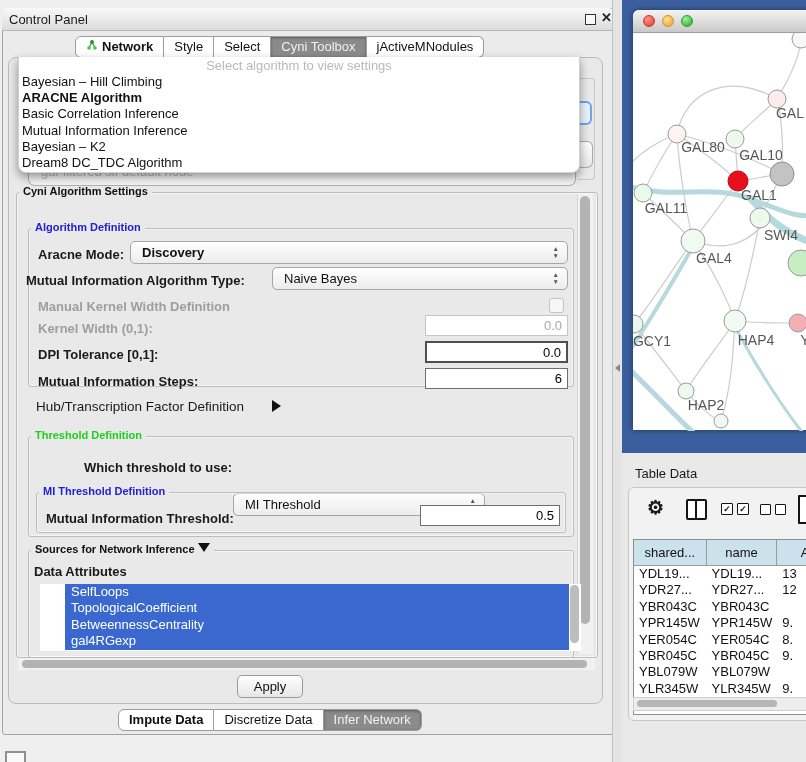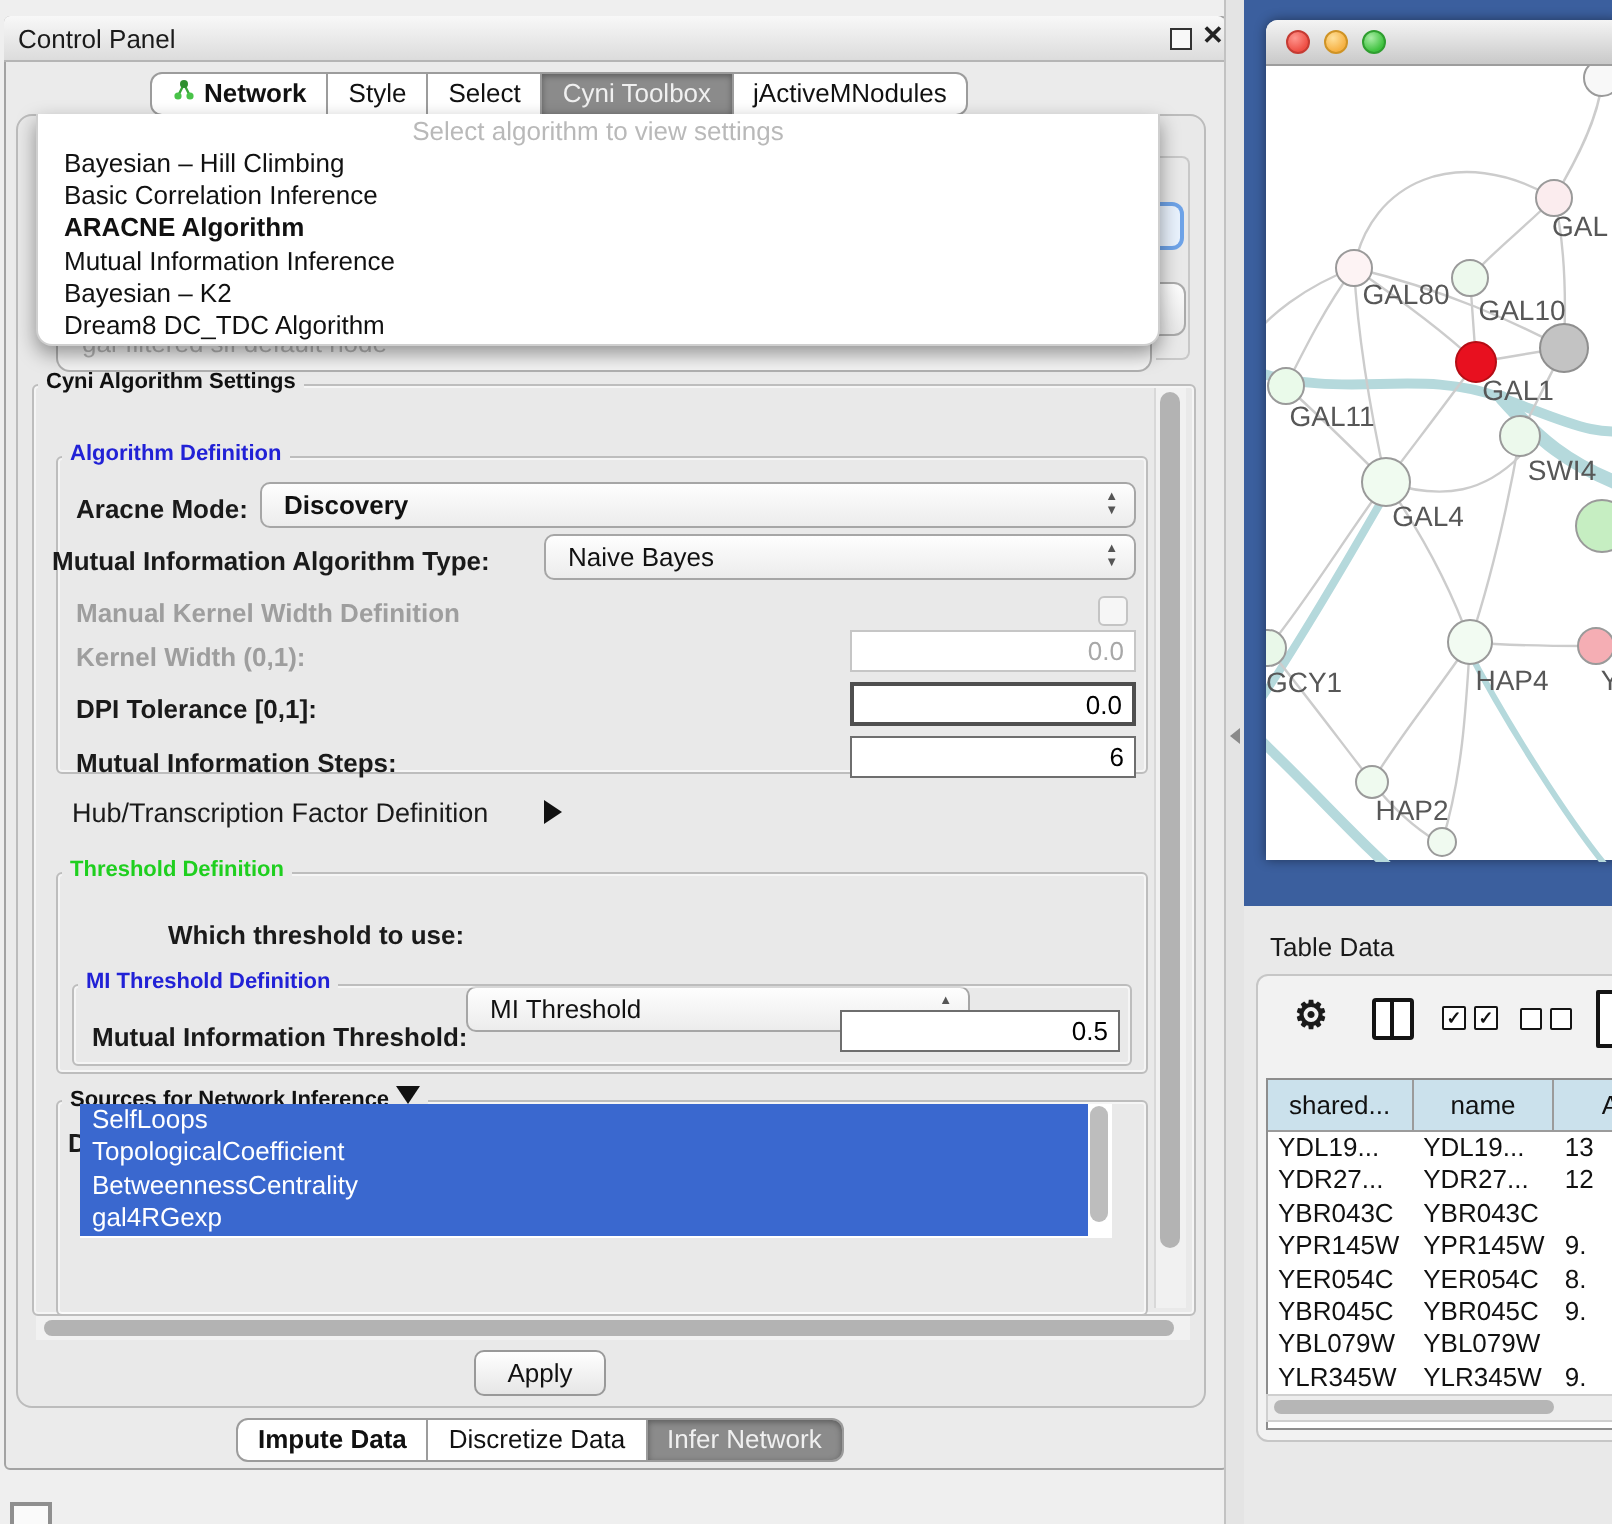--- a/index.html
+++ b/index.html
@@ -21,21 +21,21 @@
   .tabrow{display:flex;z-index:5;}
   .tab{height:20px;line-height:20px;padding:0 10px;background:#fff;border:1px solid #9c9c9c;
        border-left:none;font-size:13px;color:#111;display:flex;align-items:center;gap:4px;}
   .tab:first-child{border-left:1px solid #9c9c9c;border-radius:6px 0 0 6px;font-weight:bold;}
   .tab:last-child{border-radius:0 6px 6px 0;}
   .tab.sel{background:var(--tabsel,#8b8b8b);color:#f0f0f0;box-shadow:inset 0 1px 3px rgba(0,0,0,.35);}
   
   .dropdown{left:18px;top:57px;width:560px;height:115px;background:#fff;z-index:50;
             border-radius:0 0 8px 8px;box-shadow:0 4px 10px rgba(0,0,0,.4);border:1px solid #cfcfcf;border-top:none;}
   .dd-prompt{height:16px;text-align:center;color:#b9b9b9;font-size:13px;padding-top:1px;}
-  .dd-item{height:16.2px;line-height:16.2px;padding-left:13px;font-size:13px;white-space:nowrap;}
+  .dd-item{height:16.2px;line-height:16.2px;padding-left:3px;font-size:13px;white-space:nowrap;}
   .dd-item.sel{font-weight:bold;}
   
   .frag-grp{left:578px;top:78px;width:16px;height:100px;border:1px solid #c8c8c8;border-left:none;border-radius:0 4px 4px 0;}
   .frag-blue{left:578px;top:101px;width:12px;height:20px;border:2px solid #6ea3e8;border-left:none;
              border-radius:0 6px 6px 0;background:#e9f2fd;z-index:2;}
   .frag-combo{left:578px;top:141px;width:14px;height:25px;border:1px solid #aaa;border-left:none;
              border-radius:0 6px 6px 0;background:linear-gradient(#fdfdfd,#e8e8e8);z-index:2;}
   .frag-under{left:28px;top:172px;width:546px;height:13px;border:1px solid #b0b0b0;border-top:none;
              border-radius:0 0 7px 7px;background:#f4f4f4;overflow:hidden;z-index:4;}
   .frag-under span{position:absolute;top:-8px;left:12px;color:#b5b5b5;font-size:13px;}
@@ -54,21 +54,21 @@
          display:flex;align-items:center;justify-content:flex-end;padding:0 5px;}
   .f-dis{border:1px solid #c6c6c6;color:#a8a8a8;}
   .f-hi{border:2px solid #4f4f4f;color:#000;}
   .f-n{border:1px solid #6e6e6e;color:#000;}
   .chk{position:absolute;width:13px;height:13px;border:1px solid #c4c4c4;border-radius:3px;background:#f6f6f6;}
   .tri-right{display:inline-block;width:0;height:0;border-left:9px solid #111;
              border-top:6px solid transparent;border-bottom:6px solid transparent;vertical-align:-1px;}
   .tri-down{display:inline-block;width:0;height:0;border-top:9px solid #111;
              border-left:6px solid transparent;border-right:6px solid transparent;vertical-align:1px;}
   
-  .attr-list{left:40px;top:552px;width:516px;height:67px;background:#fff;overflow:hidden;}
+  .attr-list{left:40px;top:584px;width:516px;height:67px;background:#fff;overflow:hidden;padding-left:25px;}
   .attr-item{height:16.4px;line-height:16.4px;padding-left:6px;background:var(--sel,#3a68cf);color:#fff;
              font-size:13px;width:498px;}
   .list-scroll{position:absolute;right:2px;top:1px;width:9px;height:58px;background:#bdbdbd;border-radius:5px;}
   
   .vscroll-track{left:577px;top:194px;width:15px;height:460px;background:#f1f1f1;border-left:1px solid #d8d8d8;}
   .vscroll-thumb{position:absolute;left:2px;top:2px;width:10px;height:428px;background:#b3b3b3;border-radius:5px;}
   .hscroll-track{left:18px;top:658px;width:577px;height:12px;background:#f1f1f1;}
   .hscroll-thumb{position:absolute;left:4px;top:2px;width:565px;height:8px;background:#b3b3b3;border-radius:4px;}
   .btn{border:1px solid #999;border-radius:5px;background:linear-gradient(#ffffff,#e6e6e6);
        font-size:13px;display:flex;align-items:center;justify-content:center;}
@@ -150,22 +150,22 @@
 <div class="abs frag-blue"></div>
 <div class="abs frag-combo"></div>
 <div class="abs frag-under">
   <span>gal-filtered sif default node</span>
 </div>
 
 <div class="abs dropdown">
   <div class="dd-prompt">Select algorithm to view settings</div>
   <div>
       <div class="dd-item">Bayesian – Hill Climbing</div>
+      <div class="dd-item sel">ARACNE Algorithm</div>
       <div class="dd-item">Basic Correlation Inference</div>
-      <div class="dd-item sel">ARACNE Algorithm</div>
       <div class="dd-item">Mutual Information Inference</div>
       <div class="dd-item">Bayesian – K2</div>
       <div class="dd-item">Dream8 DC_TDC Algorithm</div>
     </div>
 </div>
 
 <div class="abs grp" style="left:16px;top:192px;width:580px;height:464px;">
   <span class="grp-title">Cyni Algorithm Settings</span>
 </div>
 

